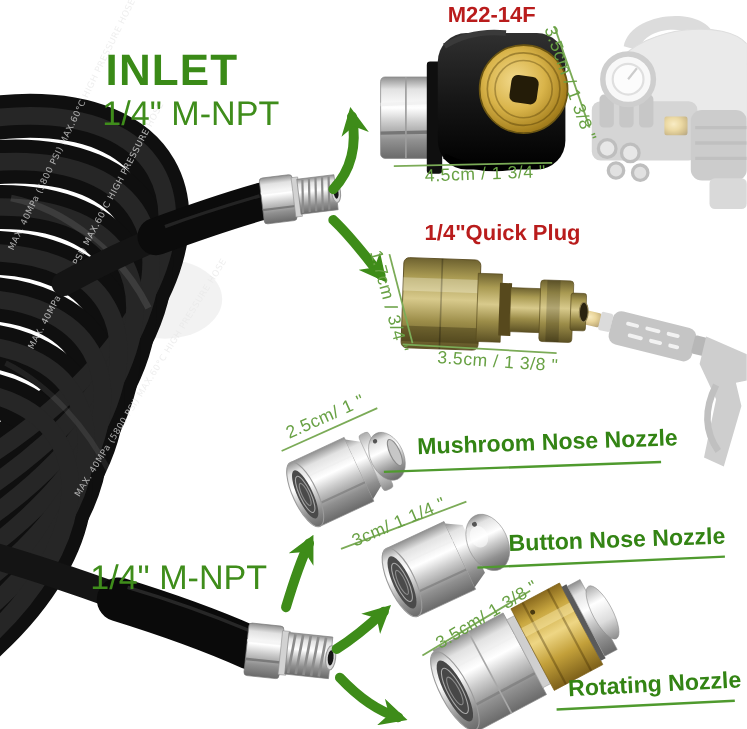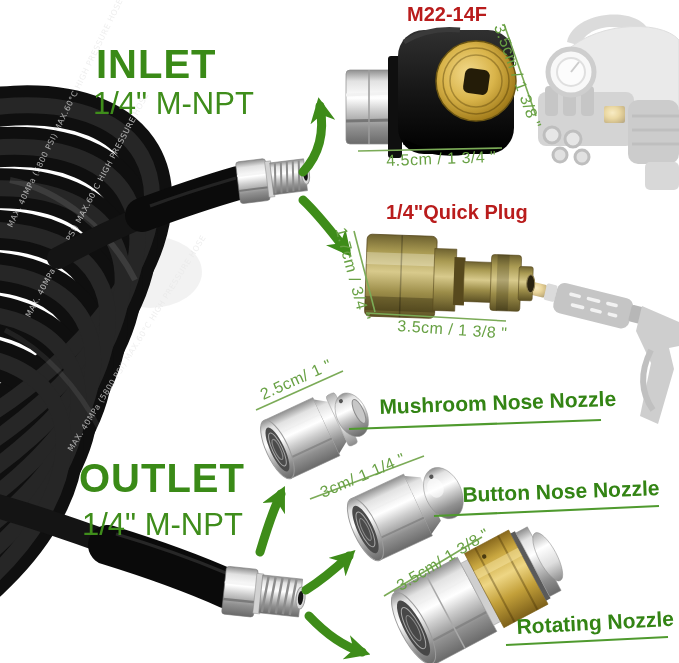--- a/index.html
+++ b/index.html
@@ -285,21 +285,20 @@
 
   <g stroke="#4f9a2e" stroke-width="2.2">
     <line x1="349" y1="429" x2="601" y2="420"></line>
     <line x1="434" y1="516" x2="659" y2="506"></line>
     <line x1="506" y1="645" x2="668" y2="637"></line>
   </g>
 </svg>
 
 <div class="lbl title inlet-title">INLET</div>
 <div class="lbl spec inlet-spec">1/4" M-NPT</div>
-<div class="lbl title outlet-title">OUTLET</div>
 <div class="lbl spec outlet-spec">1/4" M-NPT</div>
 
 <div class="lbl part m22-label">M22-14F</div>
 <div class="lbl dim m22-wdim r">4.5cm / 1 3/4 "</div>
 <div class="lbl dim m22-ddim r">3.5cm / 1 3/8 "</div>
 
 <div class="lbl part qp-label">1/4"Quick Plug</div>
 <div class="lbl dim qp-hdim r">1.7cm / 3/4 "</div>
 <div class="lbl dim qp-ldim r">3.5cm / 1 3/8 "</div>
 

